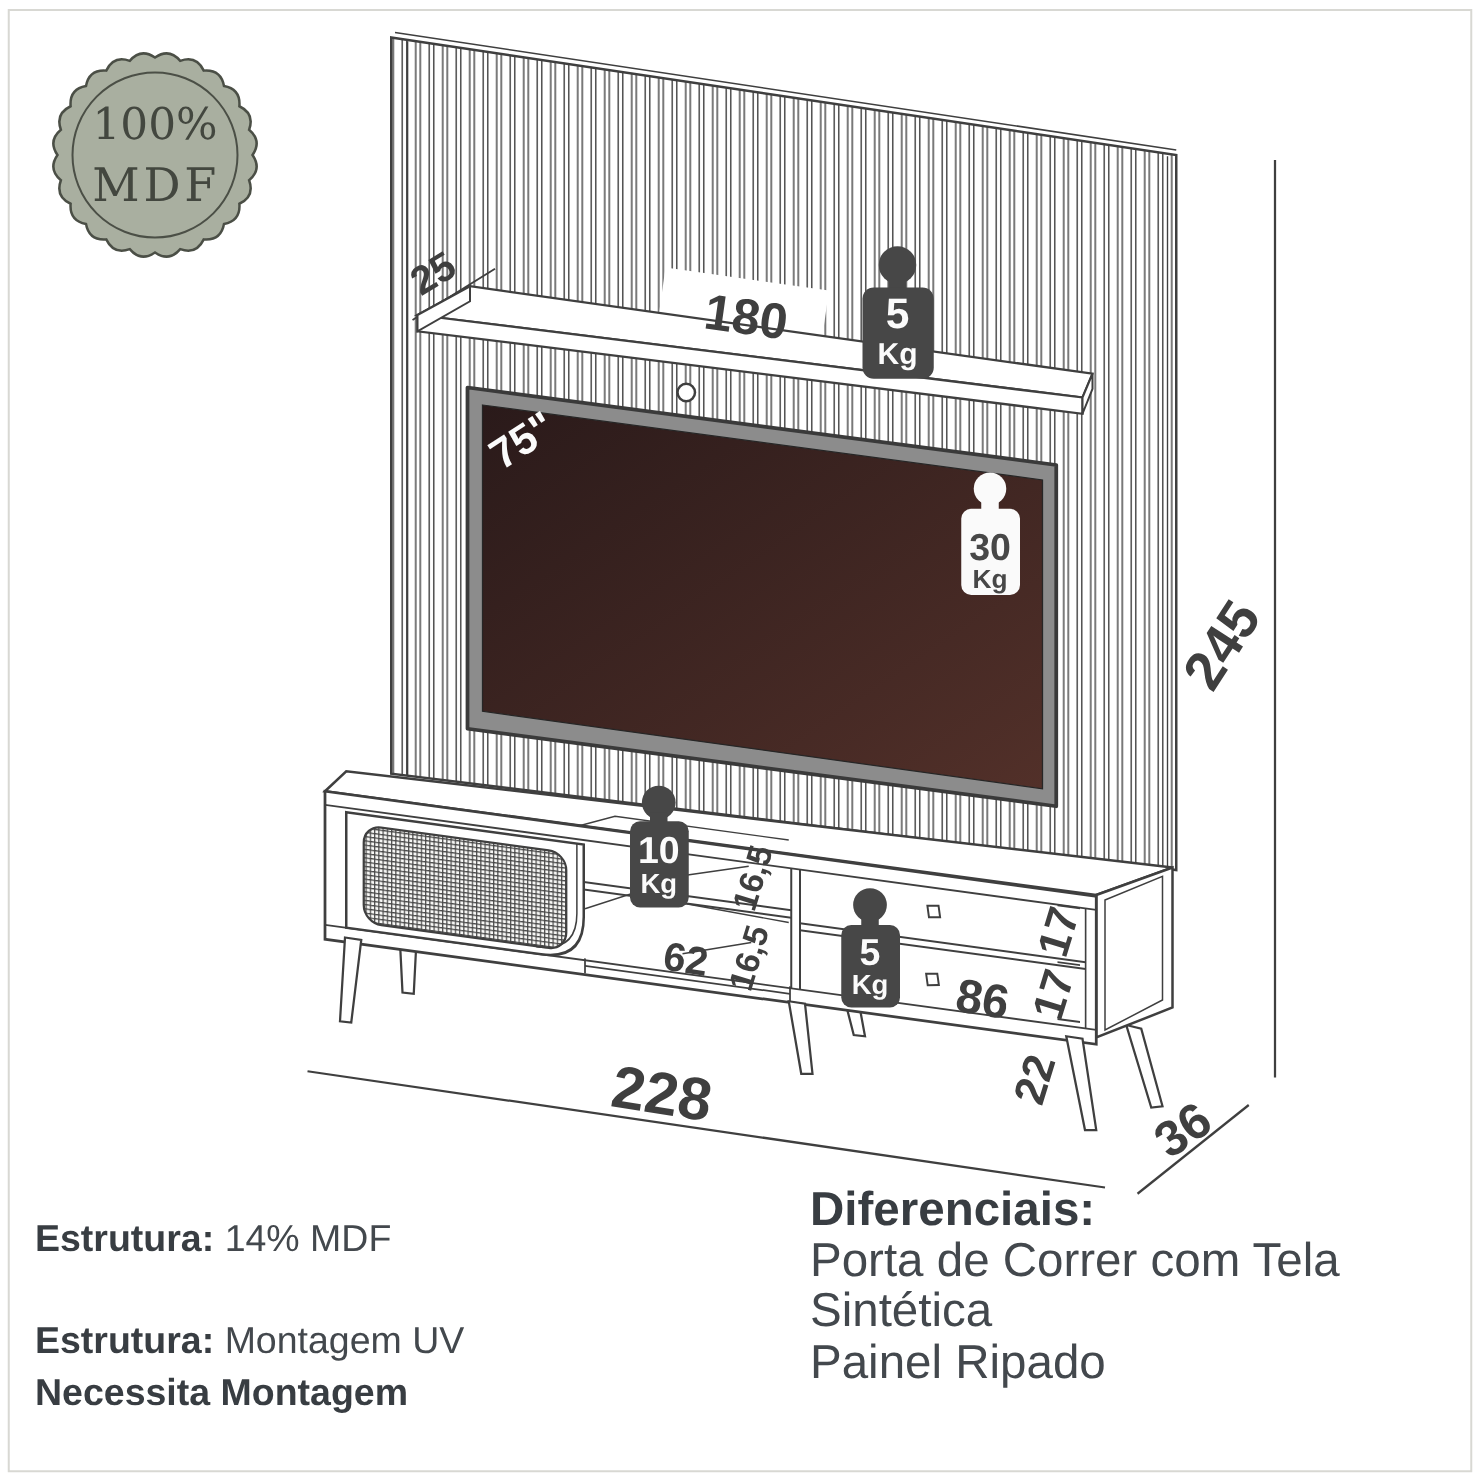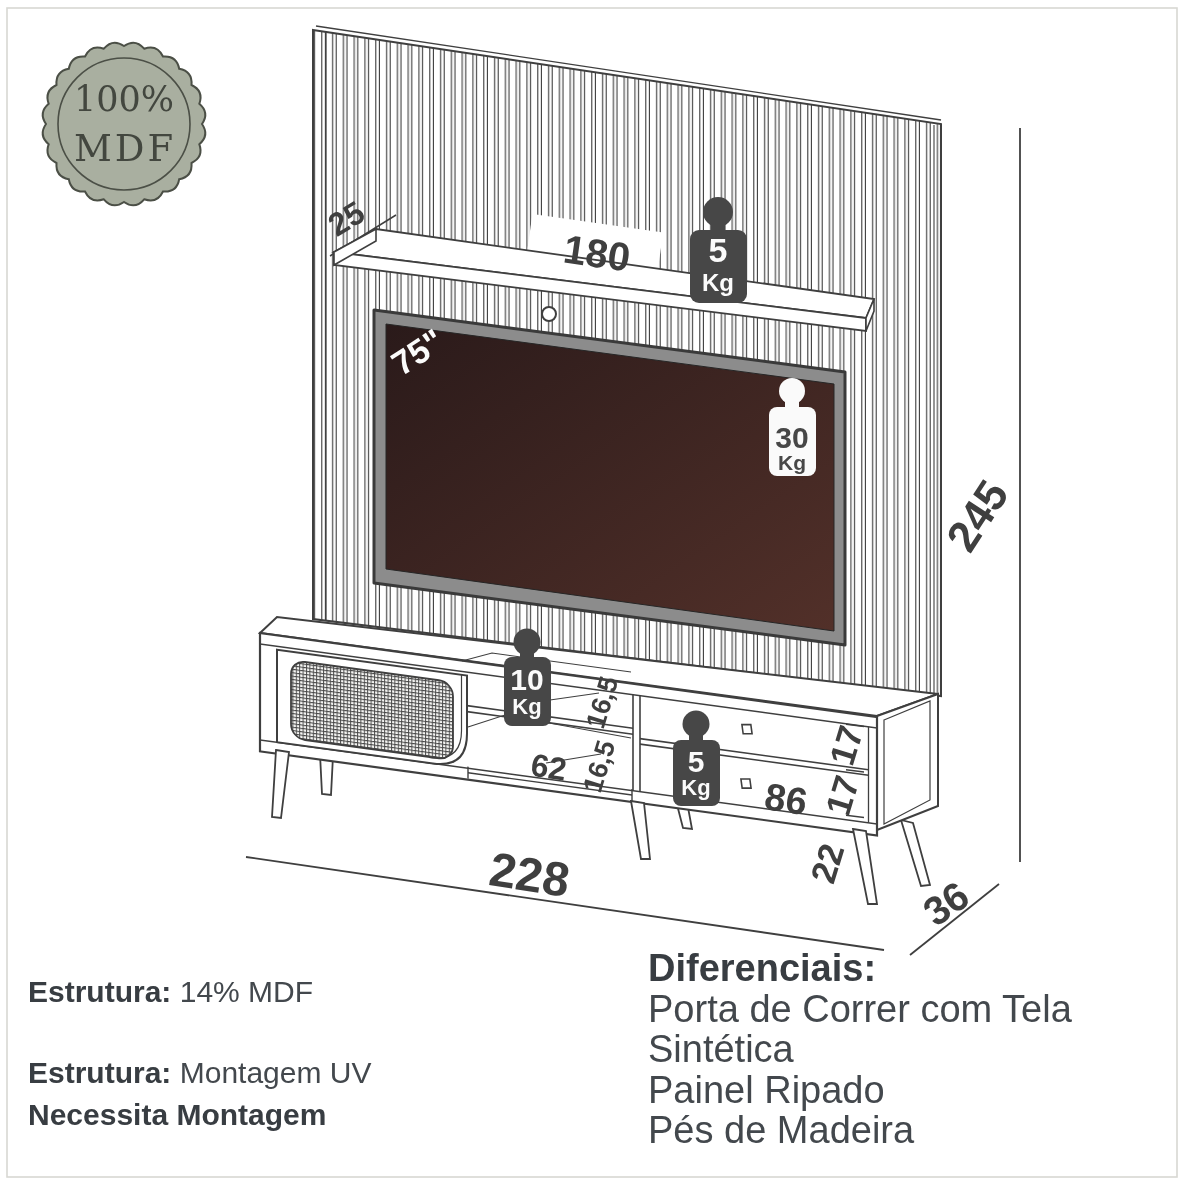--- a/index.html
+++ b/index.html
@@ -207,15 +207,14 @@
     <span>Montagem UV</span>
   </div>
   <div class="spec-line" style="left:28px;top:1098px">
     <b>Necessita Montagem</b>
   </div>
 
   <div class="spec-right">
     <div class="title">Diferenciais:</div>
     <div>Porta de Correr com Tela Sintética</div>
     <div>Painel Ripado</div>
-    <div>Pés de Madeira</div>
   </div>
 </div>
 
 </body></html>

